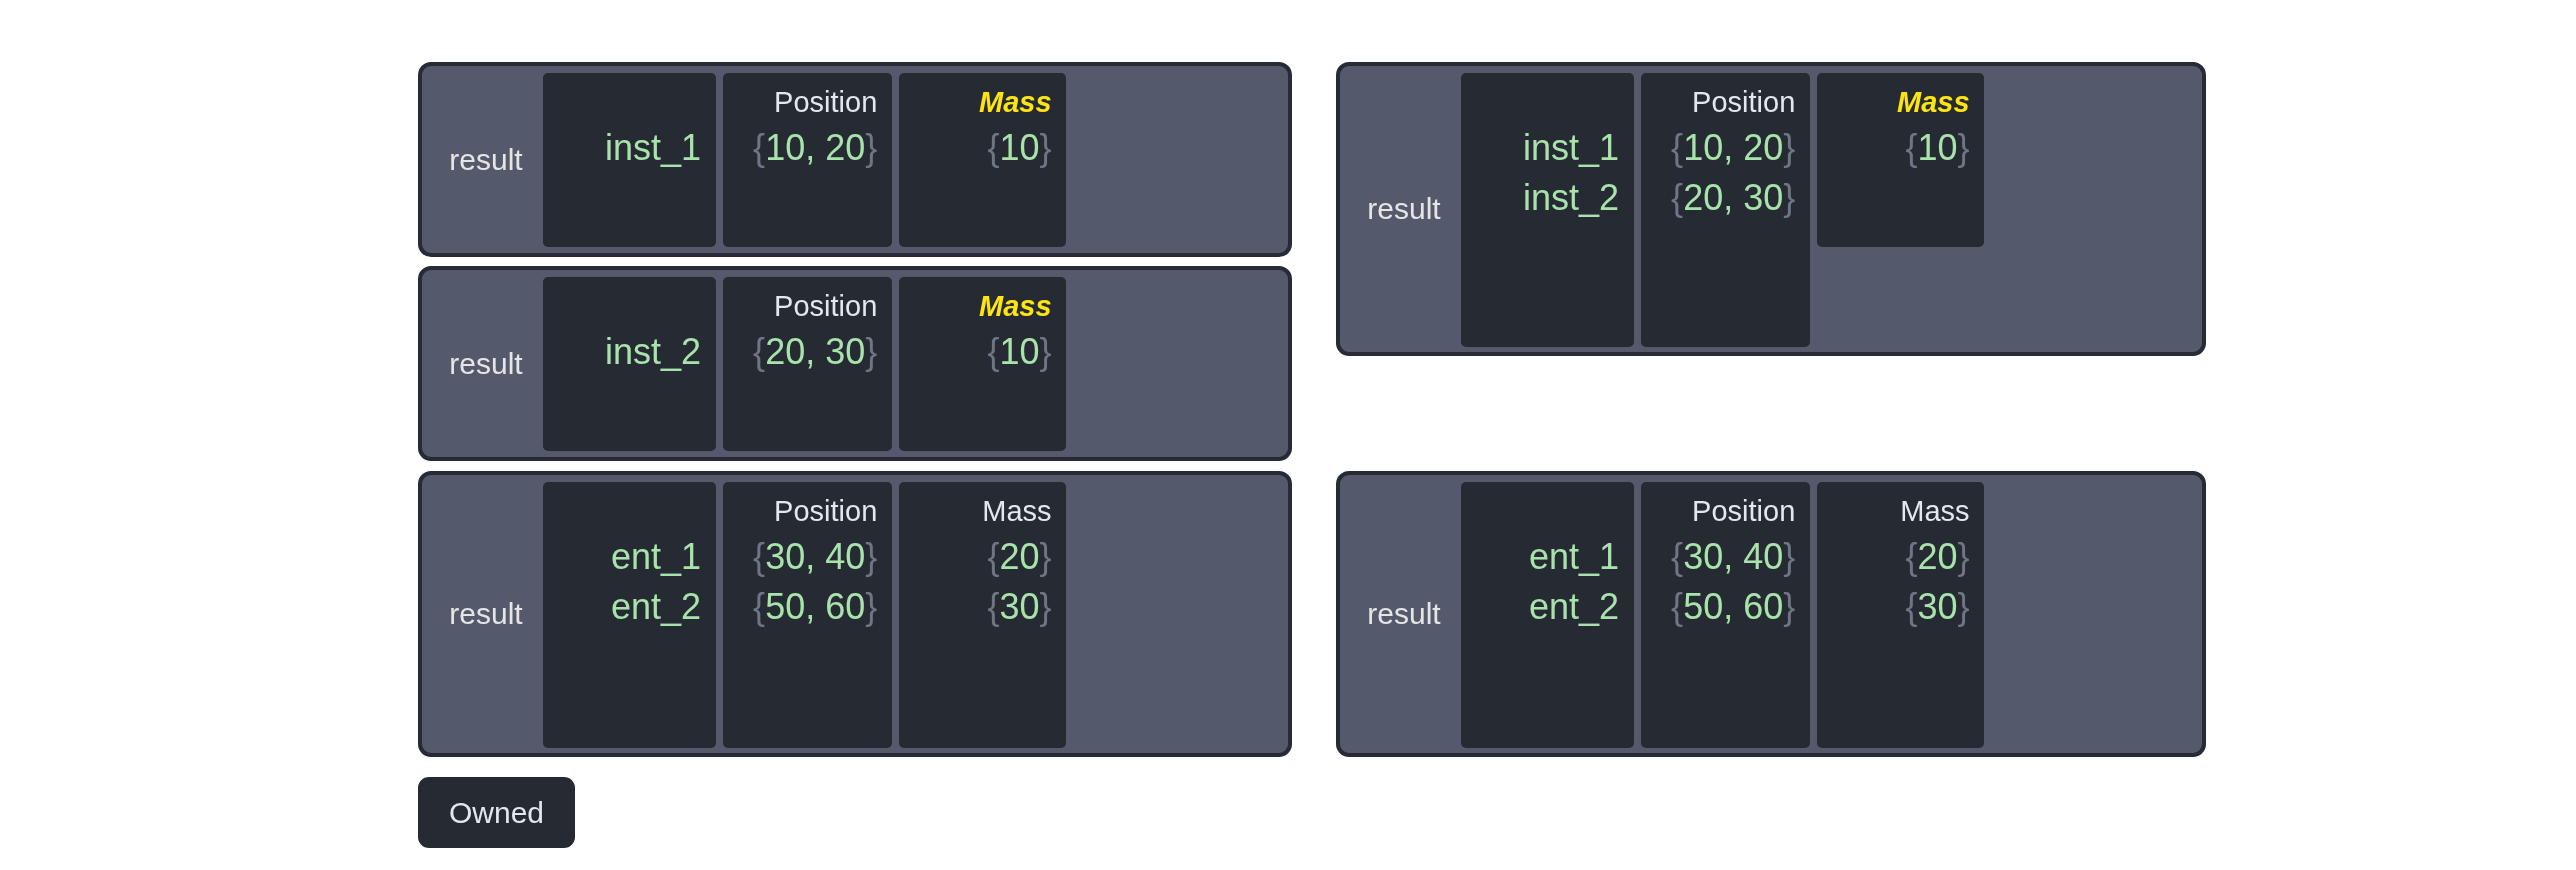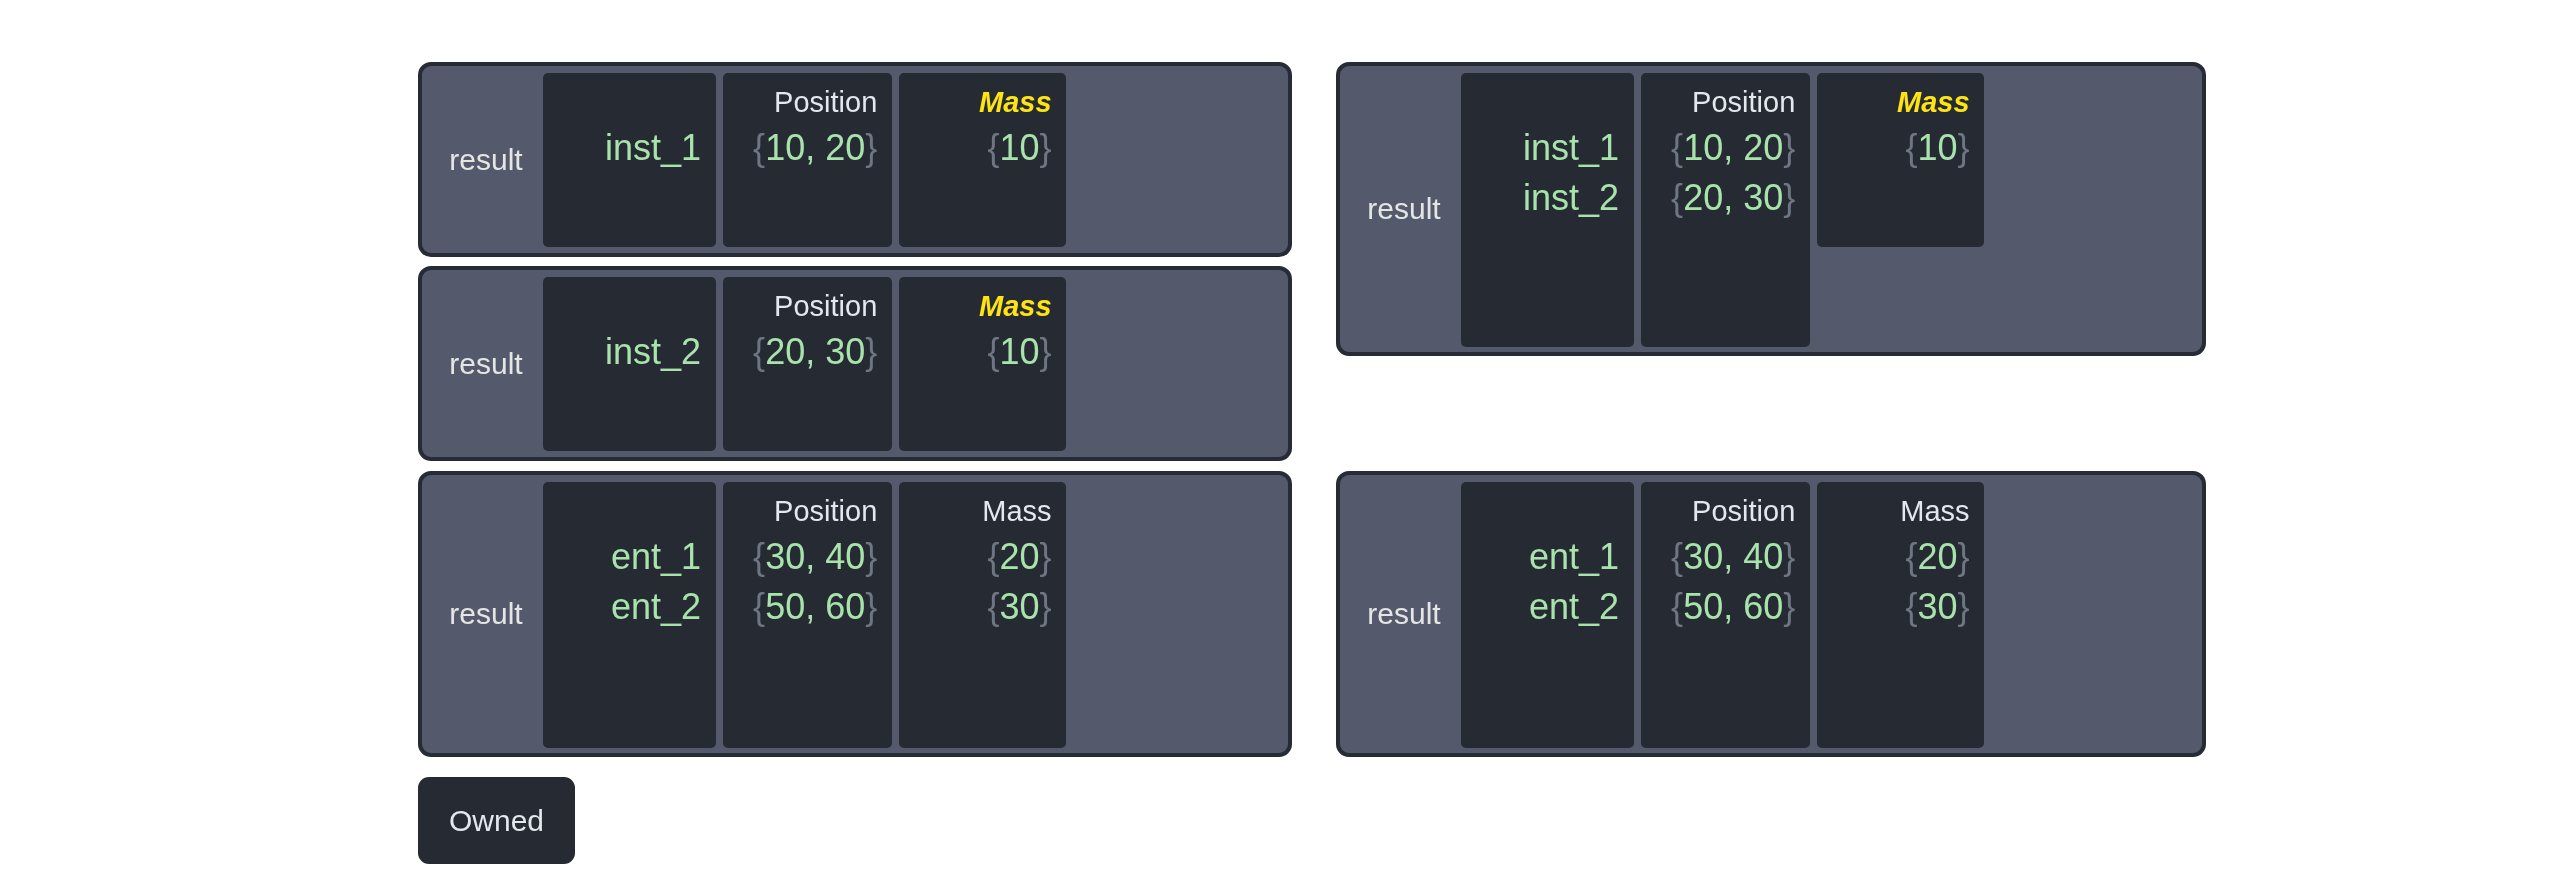--- a/index.html
+++ b/index.html
@@ -122,21 +122,21 @@
     top: 777px;
     display: flex;
     flex-direction: row;
     gap: 16.5px;
   }
   .legend-pill {
     background: #252a33;
     border-radius: 11px;
     height: 55px;
     line-height: 55px;
-    padding: 16px 31px;
+    padding: 8px 31px;
     font-size: 30px;
     color: #e3e7ee;
     white-space: nowrap;
   }
   .legend-pill.shared {
     color: #ffe413;
     font-style: italic;
     font-weight: bold;
   }
 </style>

